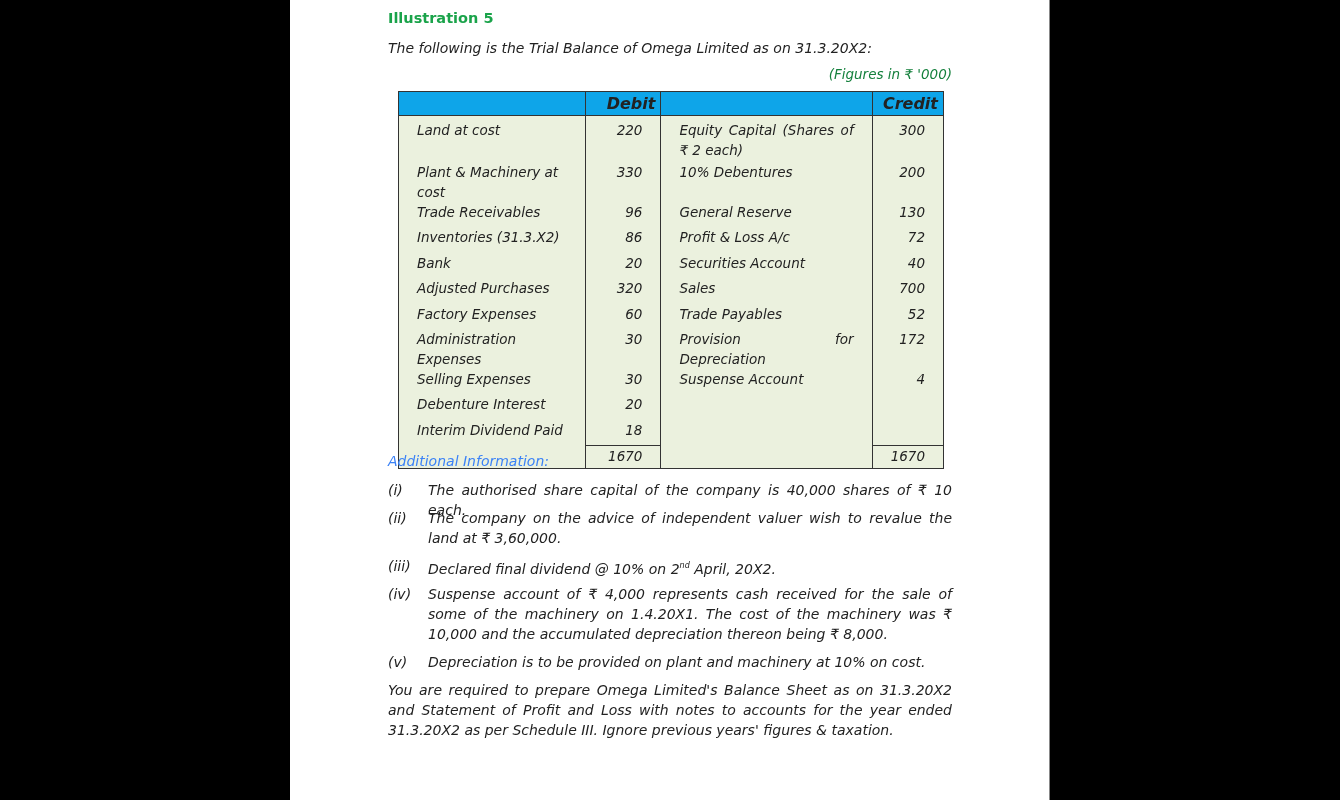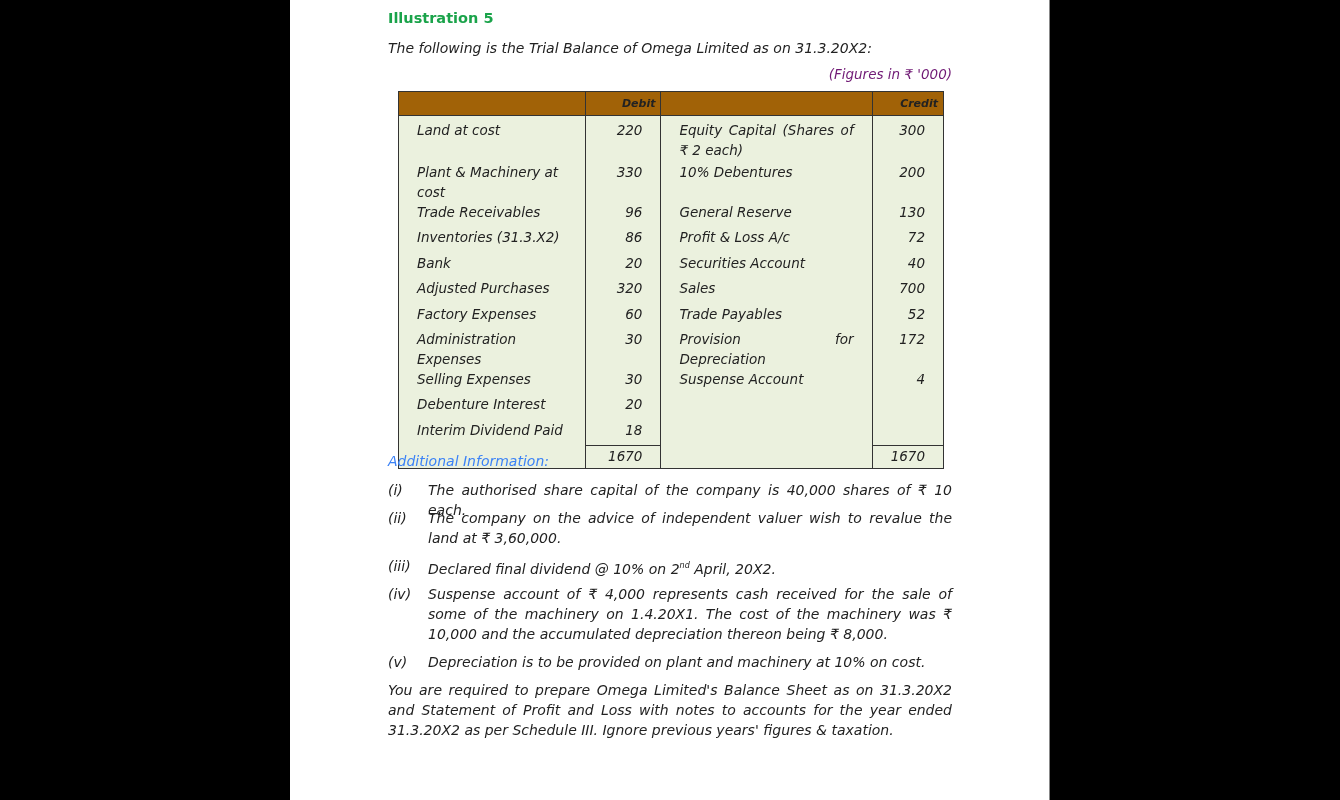--- a/index.html
+++ b/index.html
@@ -14,30 +14,30 @@
     .content { position: absolute; left: 98px; width: 564px; top: 0; }
     .heading {
       position: absolute; top: 10px; left: 0;
       color: #1aa34a; font-weight: bold; font-size: 14.5px;
       font-family: "DejaVu Sans", sans-serif;
     }
     .intro {
       position: absolute; top: 40px; left: 0; font-style: italic; font-size: 14px; color: #222;
     }
     .figures {
-      position: absolute; top: 66px; right: 0; font-style: italic; font-size: 13.5px; color: #701a75;
+      position: absolute; top: 66px; right: 0; font-style: italic; font-size: 13.5px; color: #15803d;
     }
     table.tb {
       position: absolute; top: 91px; left: 10px; width: 546px;
       border-collapse: collapse; font-style: italic; font-size: 13.5px; color: #222;
       background: #ebf1de; border: 1.5px solid #333;
     }
     table.tb th {
-      background: #a16207; font-weight: bold; height: 23px; padding: 0 5px;
-      border: 1.5px solid #333; text-align: right; font-size: 11px;
+      background: #0ea5e9; font-weight: bold; height: 23px; padding: 0 5px;
+      border: 1.5px solid #333; text-align: right; font-size: 16px;
     }
     table.tb td { padding: 0 18px; vertical-align: top; height: 25.4px; line-height: 20px; }
     table.tb td.c1 { width: 176px; border-right: 1px solid #333; }
     table.tb td.c2 { width: 40px; text-align: right; border-right: 1px solid #333; }
     table.tb td.c3 { width: 218px; border-right: 1px solid #333; text-align: justify; }
     table.tb td.c4 { text-align: right; }
     table.tb tr.first td { padding-top: 4px; height: 42px; }
     table.tb tr.total td { height: 22px; border-top: 1px solid #333; }
     table.tb tr.total td.blank { border-top: none; }
     .addl { position: absolute; top: 453px; left: 0; font-style: italic; font-size: 14px; color: #3b82f6; }

